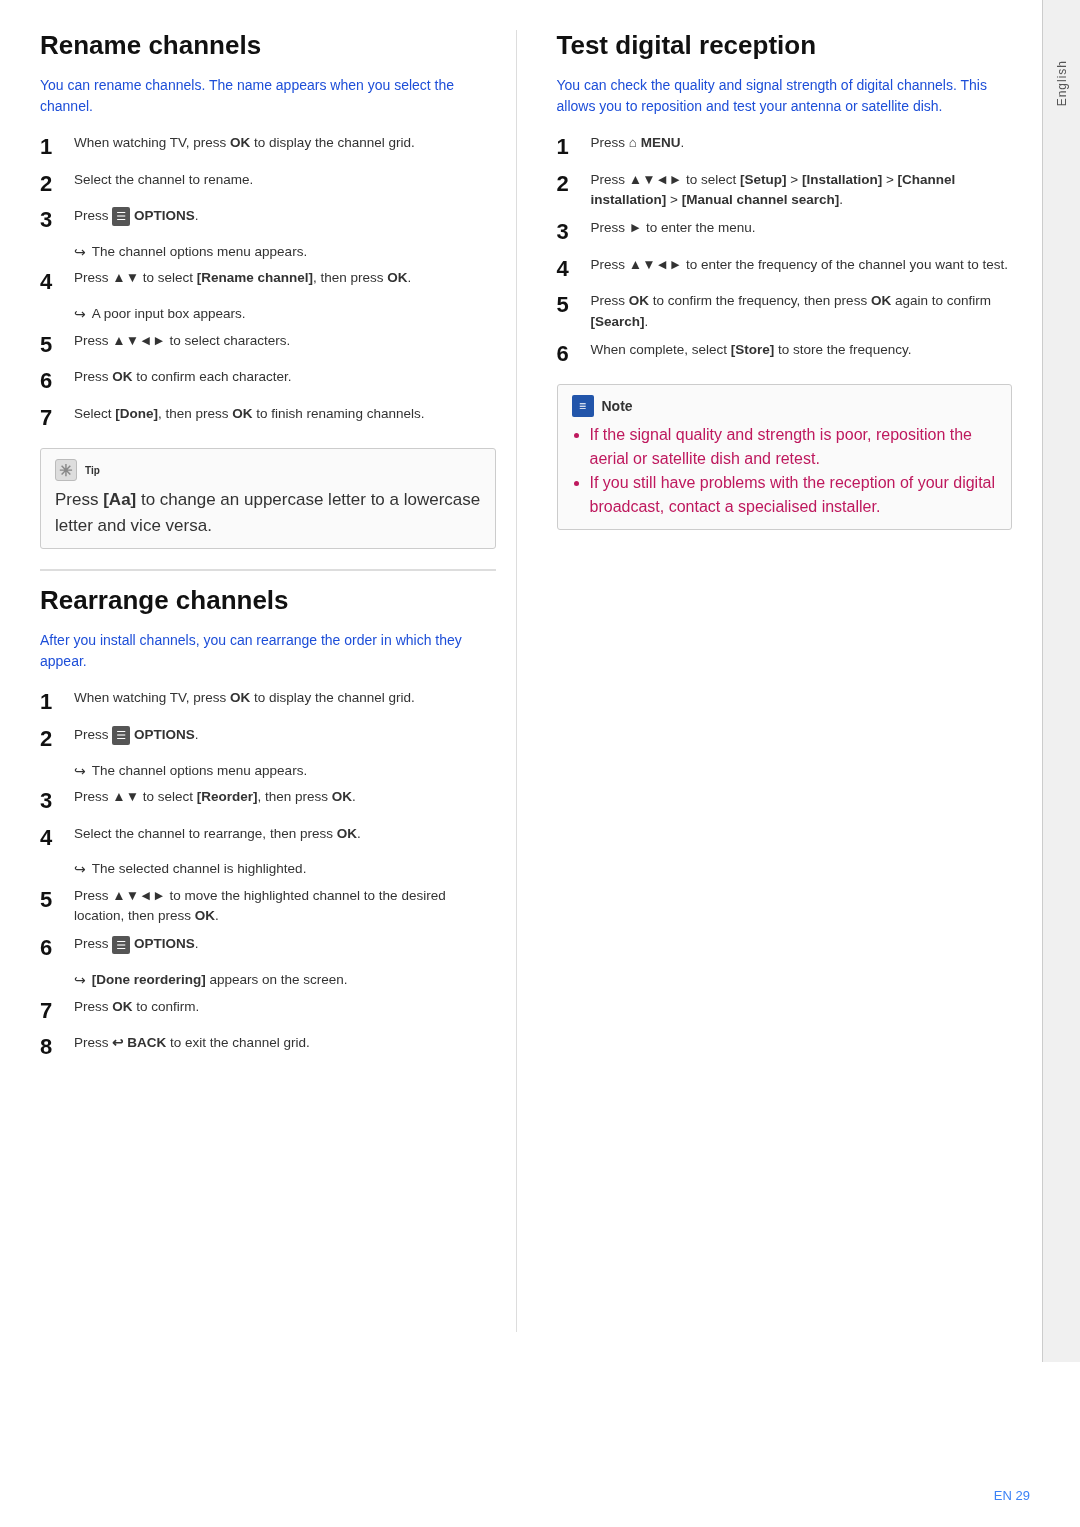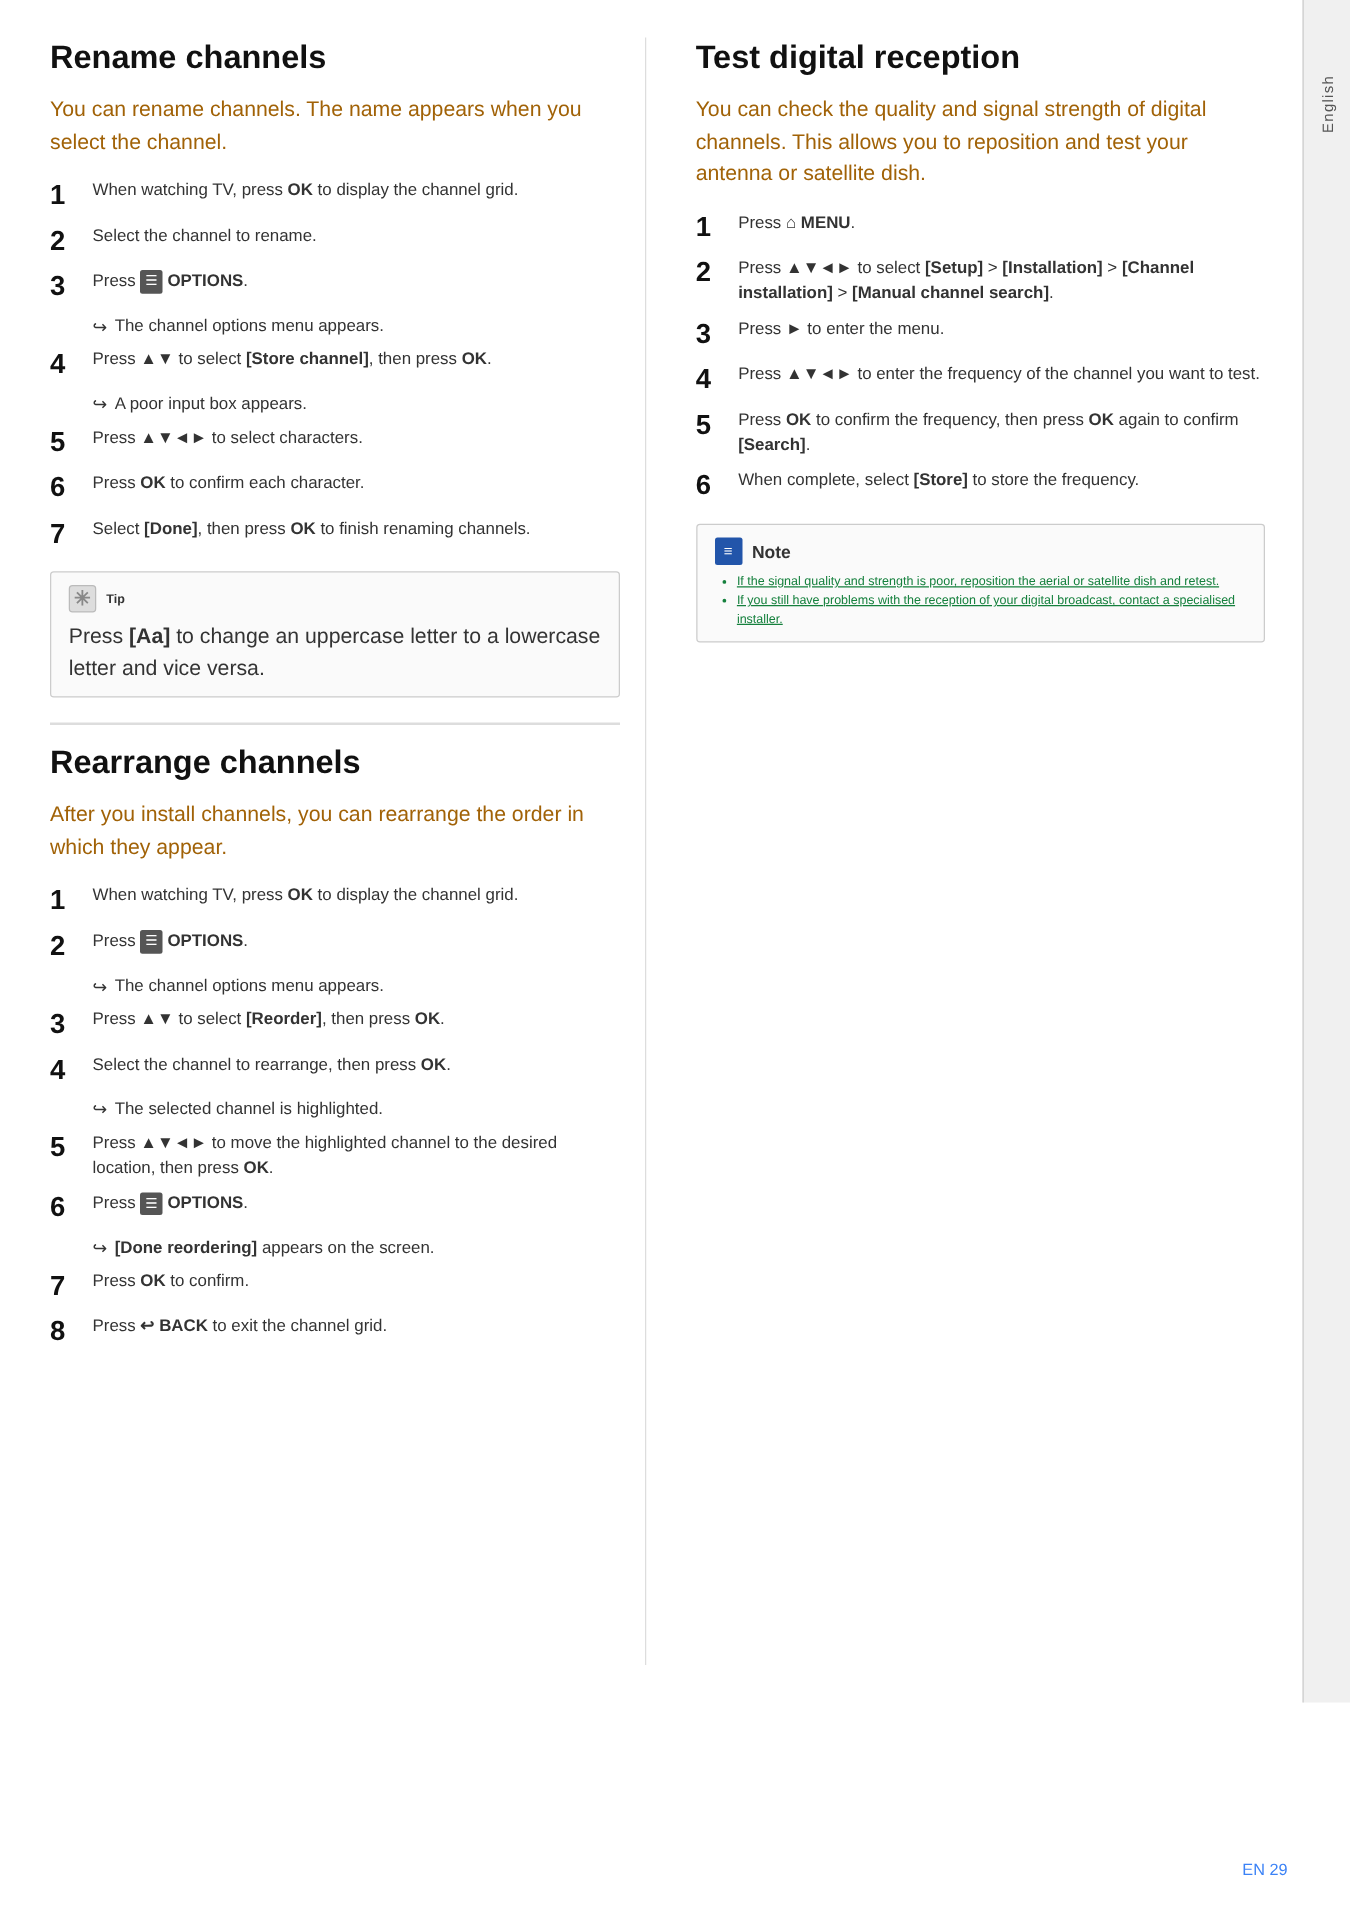--- a/index.html
+++ b/index.html
@@ -53,24 +53,24 @@
     .col-right {
       flex: 1;
     }
     h2 {
       font-size: 26px;
       font-weight: bold;
       margin-bottom: 14px;
       color: #111;
     }
     .intro-text {
-      font-size: 17px;
+      font-size: 14px;
       line-height: 1.5;
       margin-bottom: 16px;
-      color: #a16207;
+      color: #1d4ed8;
     }
     .steps-list {
       list-style: none;
       margin-bottom: 16px;
     }
     .step-item {
       display: flex;
       align-items: flex-start;
       margin-bottom: 8px;
       line-height: 1.5;
@@ -166,24 +166,23 @@
       font-weight: bold;
     }
     .note-title {
       font-size: 14px;
       font-weight: bold;
       color: #333;
     }
     .note-list {
       list-style: disc;
       margin-left: 18px;
-      font-size: 10px;
-      color: #15803d;
+      font-size: 16px;
+      color: #be185d;
       line-height: 1.5;
-      text-decoration: underline;
     }
     .section-divider {
       border-top: 2px solid #ddd;
       margin: 20px 0 14px 0;
     }
     .page-footer {
       position: absolute;
       bottom: 24px;
       right: 50px;
       font-size: 13px;
@@ -225,21 +224,21 @@
               </div>
               <div class="arrow-line">
                 <span class="arrow-sym">↪</span>
                 <span>The channel options menu appears.</span>
               </div>
             </li>
 
             <li>
               <div class="step-item">
                 <span class="step-num">4</span>
-                <span class="step-text">Press <b>▲▼</b> to select <b>[Store channel]</b>, then press <b>OK</b>.</span>
+                <span class="step-text">Press <b>▲▼</b> to select <b>[Rename channel]</b>, then press <b>OK</b>.</span>
               </div>
               <div class="arrow-line">
                 <span class="arrow-sym">↪</span>
                 <span>A poor input box appears.</span>
               </div>
             </li>
 
             <li class="step-item">
               <span class="step-num">5</span>
               <span class="step-text">Press <b>▲▼◄►</b> to select characters.</span>

